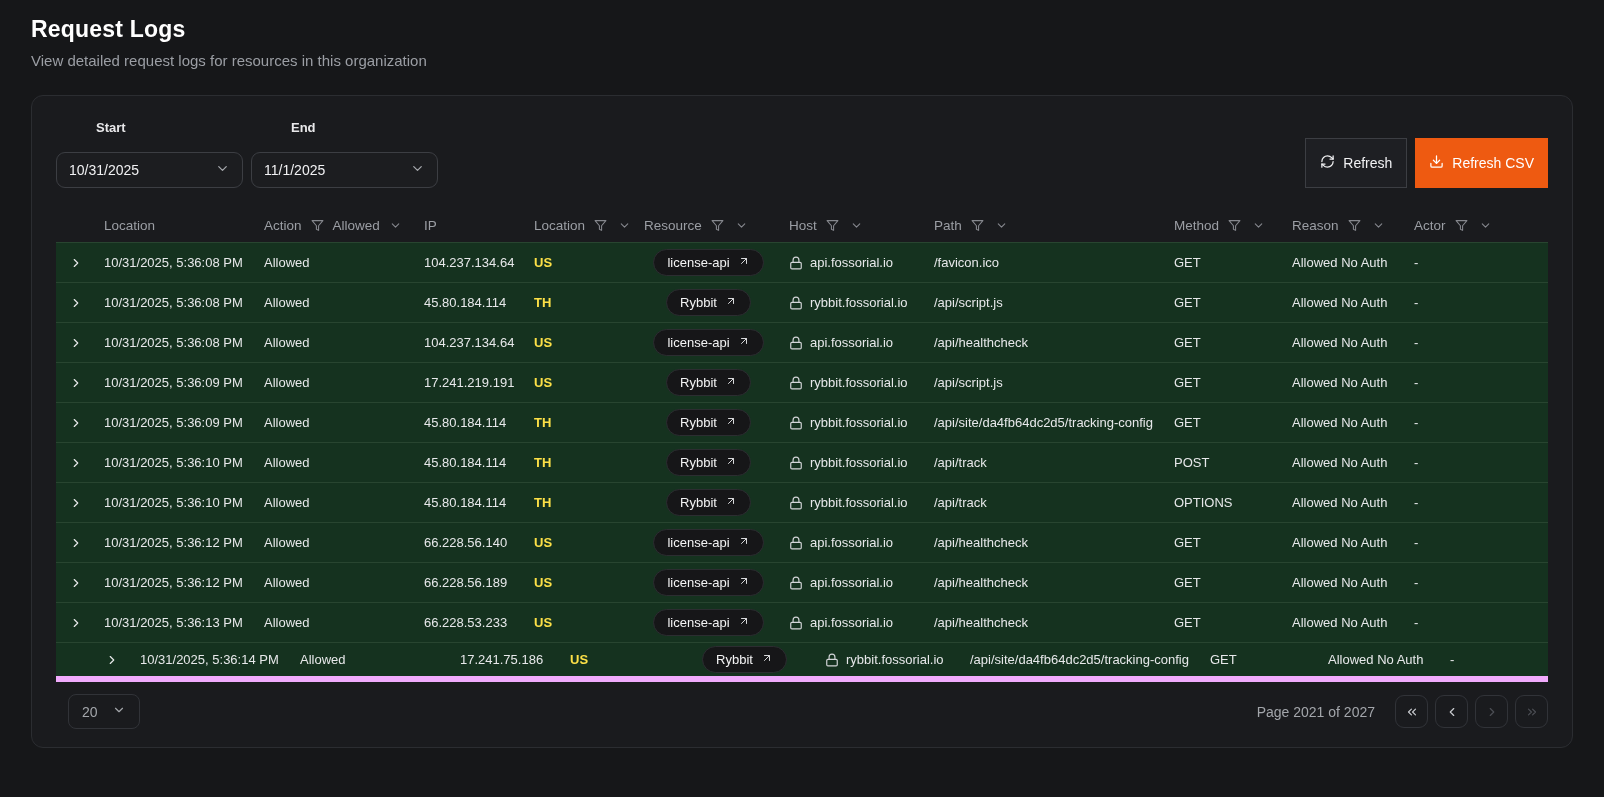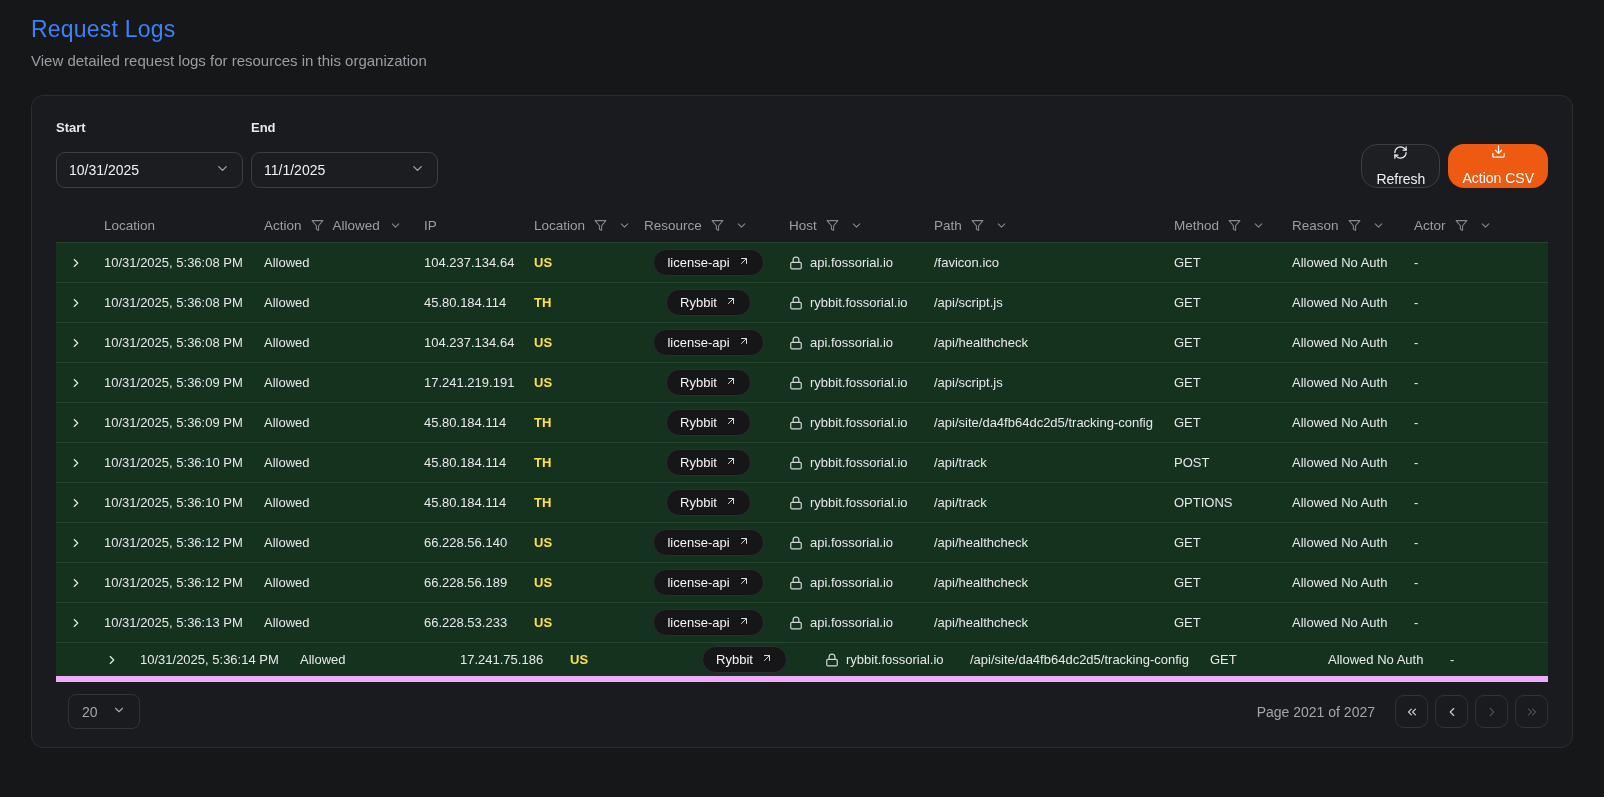--- a/index.html
+++ b/index.html
@@ -4,57 +4,57 @@
 <style>
   * { margin: 0; padding: 0; box-sizing: border-box; }
   html, body { width: 1604px; height: 797px; overflow: hidden; }
   body {
     background: #161719;
     color: #ededef;
     font-family: "Liberation Sans", "DejaVu Sans", sans-serif;
     font-size: 13px;
   }
   .page-header { padding: 16px 31px 0 31px; }
-  .page-title { font-size: 23px; font-weight: 400; color: #3b82f6; letter-spacing: 0.2px; }
+  .page-title { font-size: 23px; font-weight: 700; color: #ffffff; letter-spacing: 0.2px; }
   .page-subtitle { margin-top: 9px; font-size: 15px; color: #9b9ea4; }
 
   .card {
     margin: 26px 31px 0 31px;
     background: #1a1b1e;
     border: 1px solid #2b2d31;
     border-radius: 12px;
     padding: 24px;
     height: 653px;
     position: relative;
   }
 
   .card-top { display: flex; justify-content: space-between; align-items: flex-end; }
   .date-filters { display: flex; gap: 8px; }
   .field { display: flex; flex-direction: column; }
-  .field-label { font-size: 13px; font-weight: 600; color: #e8e8ea; margin-bottom: 9px; }
+  .field-label { font-size: 13px; font-weight: 600; color: #e8e8ea; margin-bottom: 9px; margin-left: 40px; }
   .select {
     display: flex; align-items: center; justify-content: space-between;
     width: 187px; height: 36px;
     background: #1c1d20;
     border: 1px solid #3c3e43;
     border-radius: 9px;
     padding: 0 12px;
     color: #f1f1f3; font-size: 14px;
     cursor: pointer;
     font-family: inherit;
     margin-top: 8px;
   }
   .select .chev { color: #a6a8ad; }
 
   .actions { display: flex; gap: 8px; }
   .btn {
     display: inline-flex; align-items: center; gap: 8px;
-    height: 44px; padding: 0 14px;
-    border-radius: 16px; font-size: 14px; font-weight: 500;
-    cursor: pointer; font-family: inherit; flex-direction: column;
+    height: 50px; padding: 0 14px;
+    border-radius: 0; font-size: 14px; font-weight: 500;
+    cursor: pointer; font-family: inherit;
   }
   .btn-secondary {
     background: #1e1f23; color: #f1f1f3;
     border: 1px solid #3c3e43;
   }
   .btn-primary {
     background: #ee5a11; color: #ffffff; border: none;
   }
 
   
@@ -173,21 +173,21 @@
         <span>Refresh</span>
       </button>
       <button class="btn btn-primary">
         <span>
           <svg width="15" height="15" viewBox="0 0 24 24" fill="none" stroke="currentColor" stroke-width="2" stroke-linecap="round" stroke-linejoin="round">
               <path d="M21 15v4a2 2 0 0 1-2 2H5a2 2 0 0 1-2-2v-4"></path>
               <polyline points="7 10 12 15 17 10"></polyline>
               <line x1="12" y1="15" x2="12" y2="3"></line>
             </svg>
         </span>
-        <span>Action CSV</span>
+        <span>Refresh CSV</span>
       </button>
     </div>
   </div>
 
   <div class="table">
     <div class="thead" id="thead">
         <div class="tr">
           <div class="th"></div>
           <div class="th">
             <span>Location</span>

